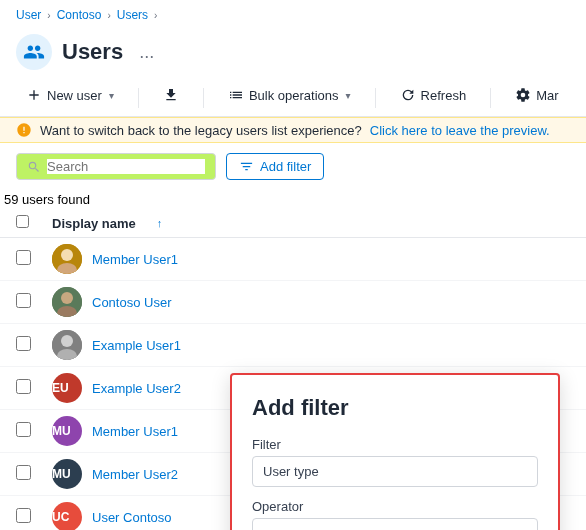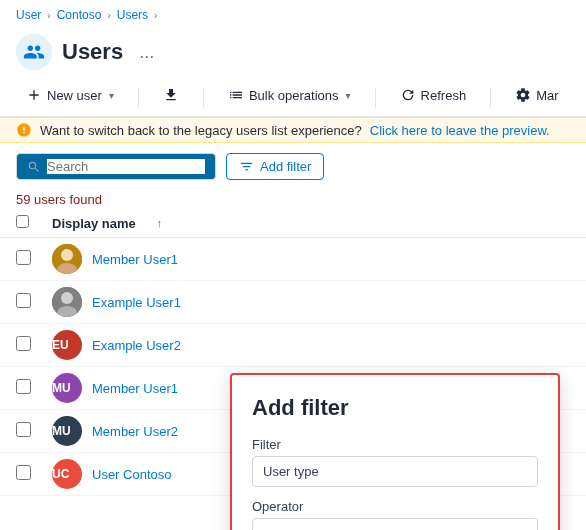--- a/index.html
+++ b/index.html
@@ -20,28 +20,28 @@
     .toolbar-btn { display: flex; align-items: center; gap: 5px; background: none; border: none; color: #1f2937; font-size: 13px; cursor: pointer; padding: 5px 10px; border-radius: 4px; white-space: nowrap; }
     .toolbar-btn svg { width: 16px; height: 16px; }
     .toolbar-sep { width: 1px; height: 20px; background: #e5e7eb; margin: 0 2px; }
     .chevron { font-size: 10px; color: #6b7280; margin-left: 2px; }
 
     .preview-banner { display: flex; align-items: center; gap: 8px; padding: 4px 16px; background: #fff8e7; border-top: 1px solid #fde68a; border-bottom: 1px solid #fde68a; font-size: 13px; color: #1f2937; }
     .preview-banner svg { width: 16px; height: 16px; color: #f59e0b; flex-shrink: 0; }
     .preview-link { color: #0078d4; text-decoration: none; cursor: pointer; }
 
     .filter-row { display: flex; align-items: center; gap: 10px; padding: 10px 16px; }
-    .search-box { display: flex; align-items: center; gap: 6px; border: 1px solid #d1d5db; border-radius: 4px; padding: 5px 10px; width: 200px; background: #0369a1; }
+    .search-box { display: flex; align-items: center; gap: 6px; border: 1px solid #d1d5db; border-radius: 4px; padding: 5px 10px; width: 200px; background: #bef264; }
     .search-box input { border: none; outline: none; font-size: 13px; width: 100%; color: #6b7280; }
     .search-box svg { width: 14px; height: 14px; color: #6b7280; flex-shrink: 0; }
 
     .add-filter-btn { display: flex; align-items: center; gap: 6px; border: 1.5px solid #0078d4; color: #0078d4; background: #fff; border-radius: 4px; padding: 5px 12px; font-size: 13px; cursor: pointer; font-weight: 500; }
     .add-filter-btn svg { width: 15px; height: 15px; }
 
-    .users-count { padding: 2px 16px; font-size: 13px; color: #7f1d1d; }
+    .users-count { padding: 2px 4px; font-size: 13px; color: #000000; }
 
     .table-header { display: flex; align-items: center; padding: 6px 16px; border-bottom: 1px solid #e5e7eb; }
     .th-check { width: 36px; }
     .th-name { font-size: 13px; font-weight: 600; color: #1f2937; display: flex; align-items: center; gap: 21px; justify-content: space-between; }
     .sort-arrow { color: #0078d4; font-size: 11px; }
 
     .user-list { overflow: hidden; }
     .user-row { display: flex; align-items: center; padding: 6px 16px; border-bottom: 1px solid #f3f4f6; }
     .row-check { width: 36px; }
     .row-check input[type=checkbox] { width: 15px; height: 15px; cursor: pointer; accent-color: #0078d4; }
@@ -162,20 +162,31 @@
       <div class="avatar" style="background:#b8860b; overflow:hidden;">
         <svg viewBox="0 0 30 30" width="30" height="30">
             <rect width="30" height="30" fill="#b8860b"></rect>
             <circle cx="15" cy="11" r="6" fill="#f5deb3"></circle>
             <ellipse cx="15" cy="26" rx="10" ry="7" fill="#d2a679"></ellipse>
           </svg>
       </div>
       <a class="user-name">Member User1</a>
     </div>
 
+    <div class="user-row">
+      <div class="row-check"><input type="checkbox" style=""></div>
+      <div class="avatar" style="background:#5a7a5a; overflow:hidden;">
+        <svg viewBox="0 0 30 30" width="30" height="30">
+            <rect width="30" height="30" fill="#5a7a5a"></rect>
+            <circle cx="15" cy="11" r="6" fill="#c8a880"></circle>
+            <ellipse cx="15" cy="26" rx="10" ry="7" fill="#9a7a60"></ellipse>
+          </svg>
+      </div>
+      <a class="user-name">Contoso User</a>
+    </div>
 
     <div class="user-row">
       <div class="row-check"><input type="checkbox" style=""></div>
       <div class="avatar" style="background:#808080; overflow:hidden;">
         <svg viewBox="0 0 30 30" width="30" height="30">
             <rect width="30" height="30" fill="#808080"></rect>
             <circle cx="15" cy="11" r="6" fill="#d0d0d0"></circle>
             <ellipse cx="15" cy="26" rx="10" ry="7" fill="#b0b0b0"></ellipse>
           </svg>
       </div>

